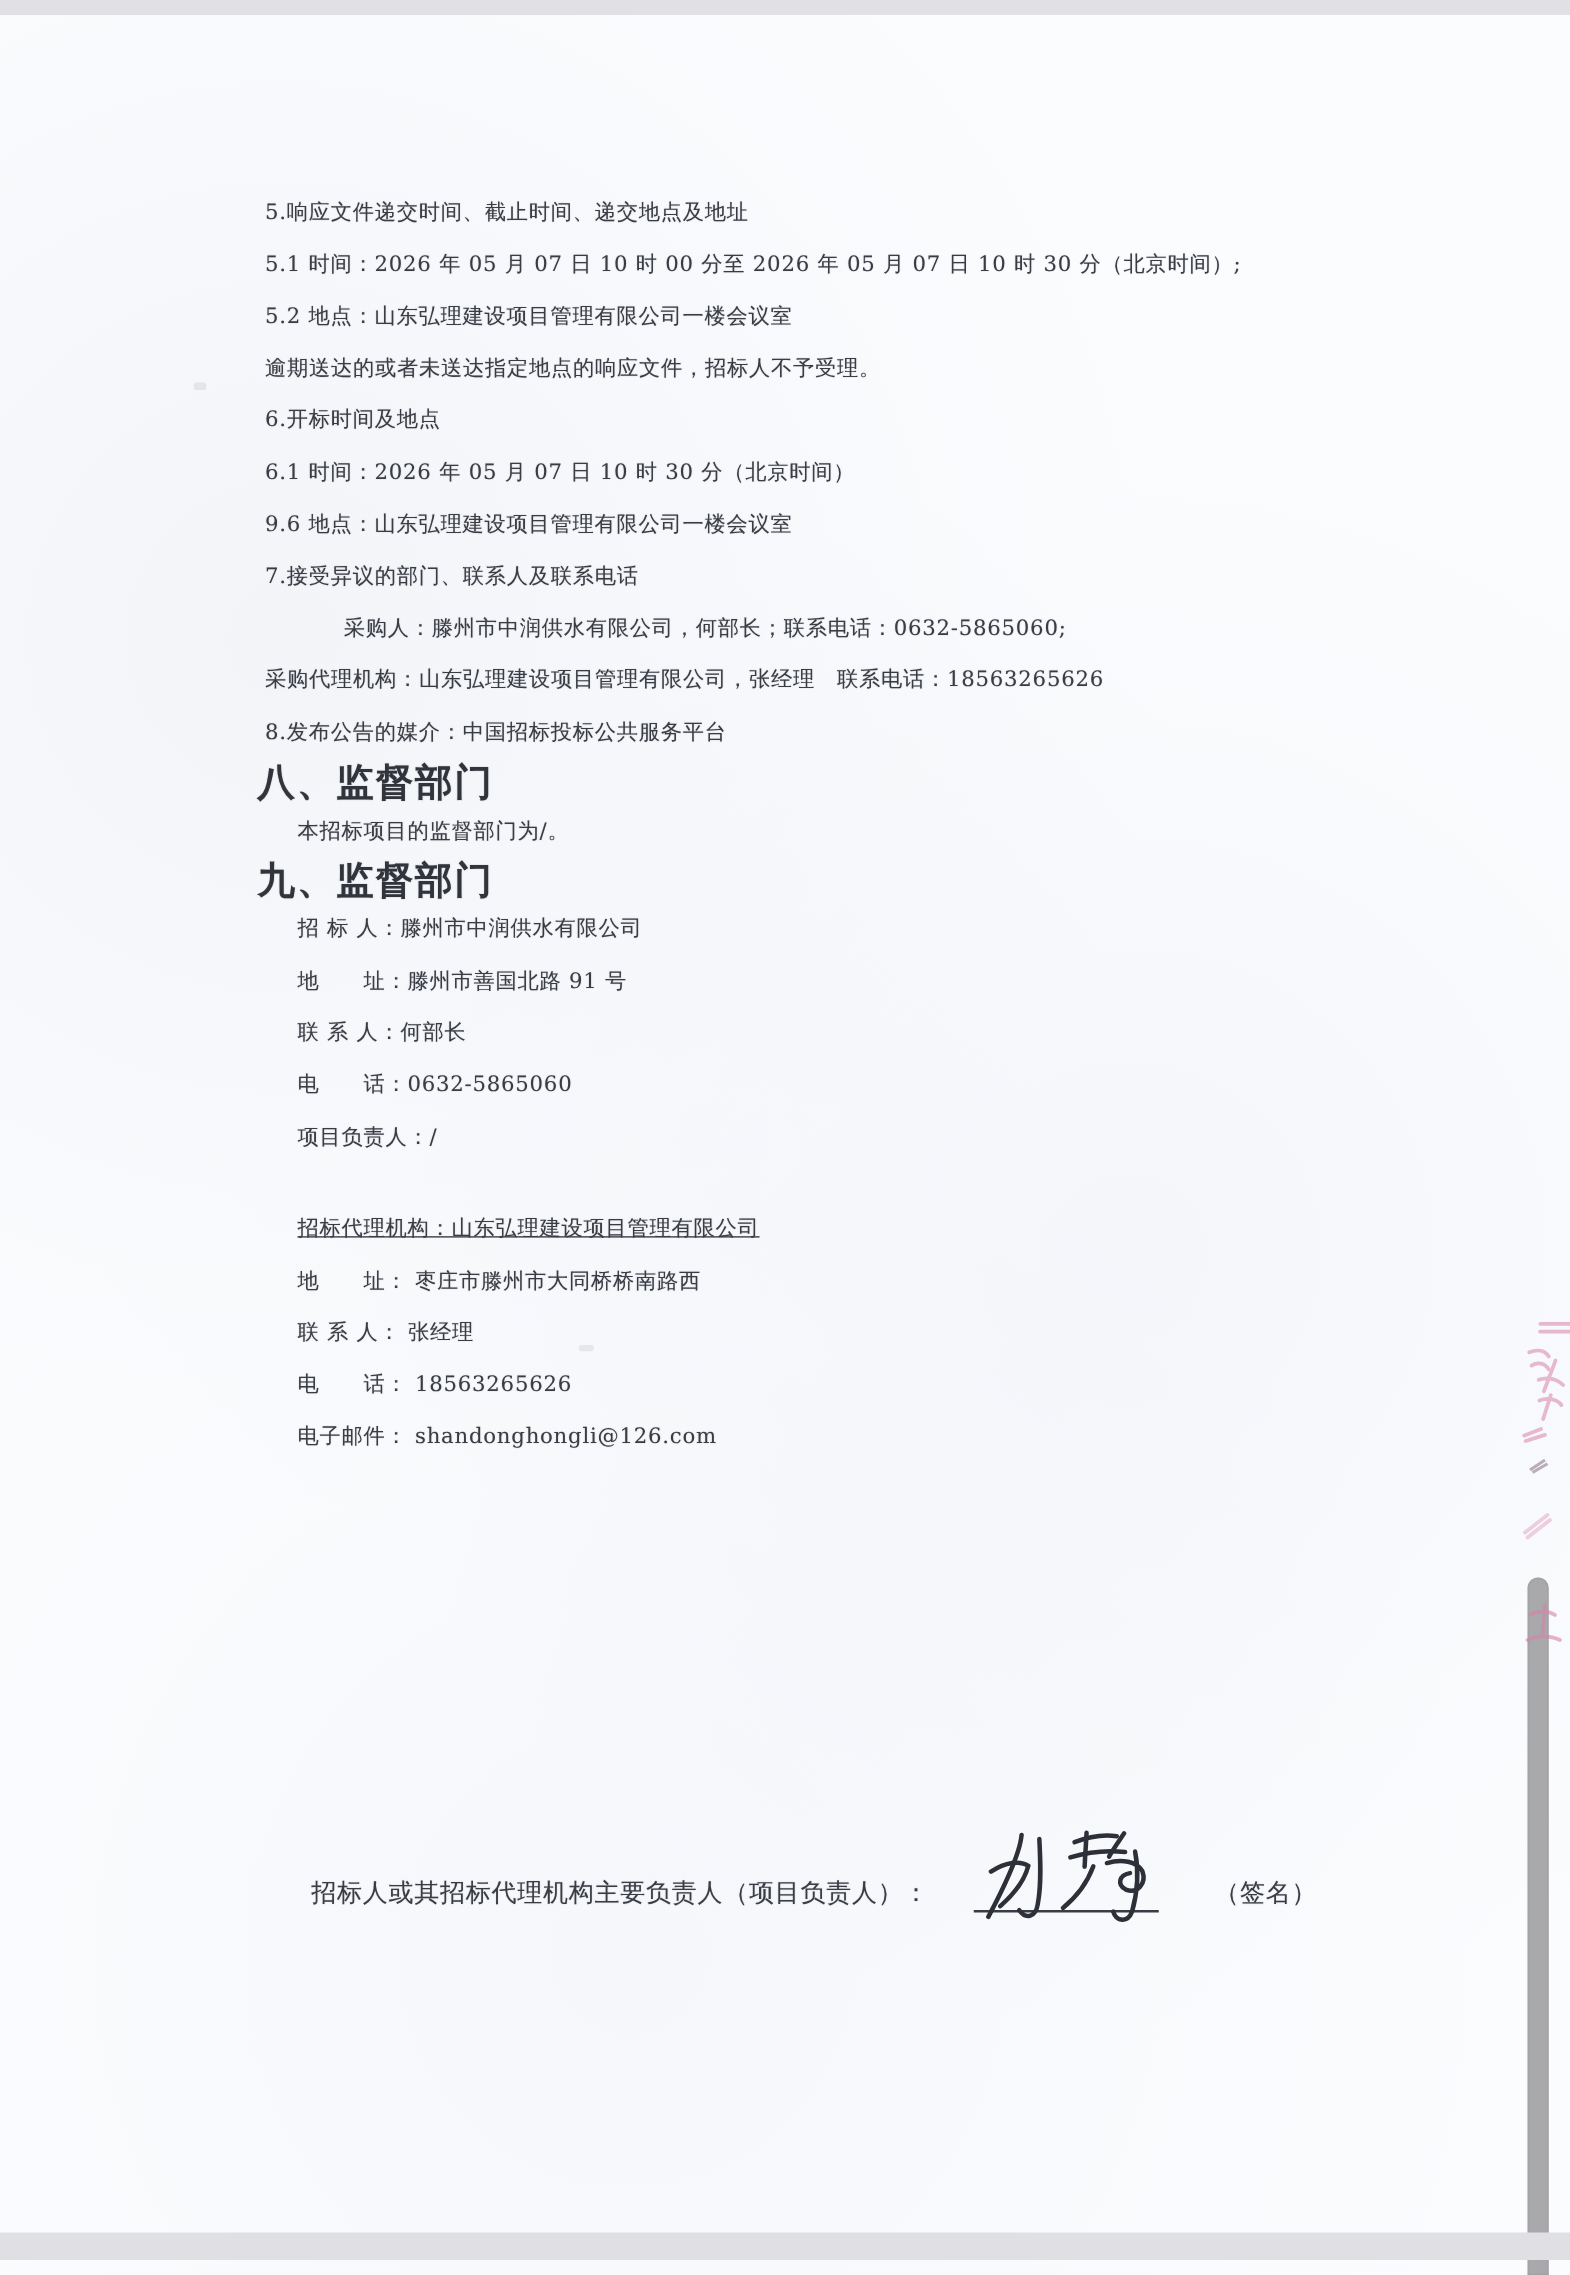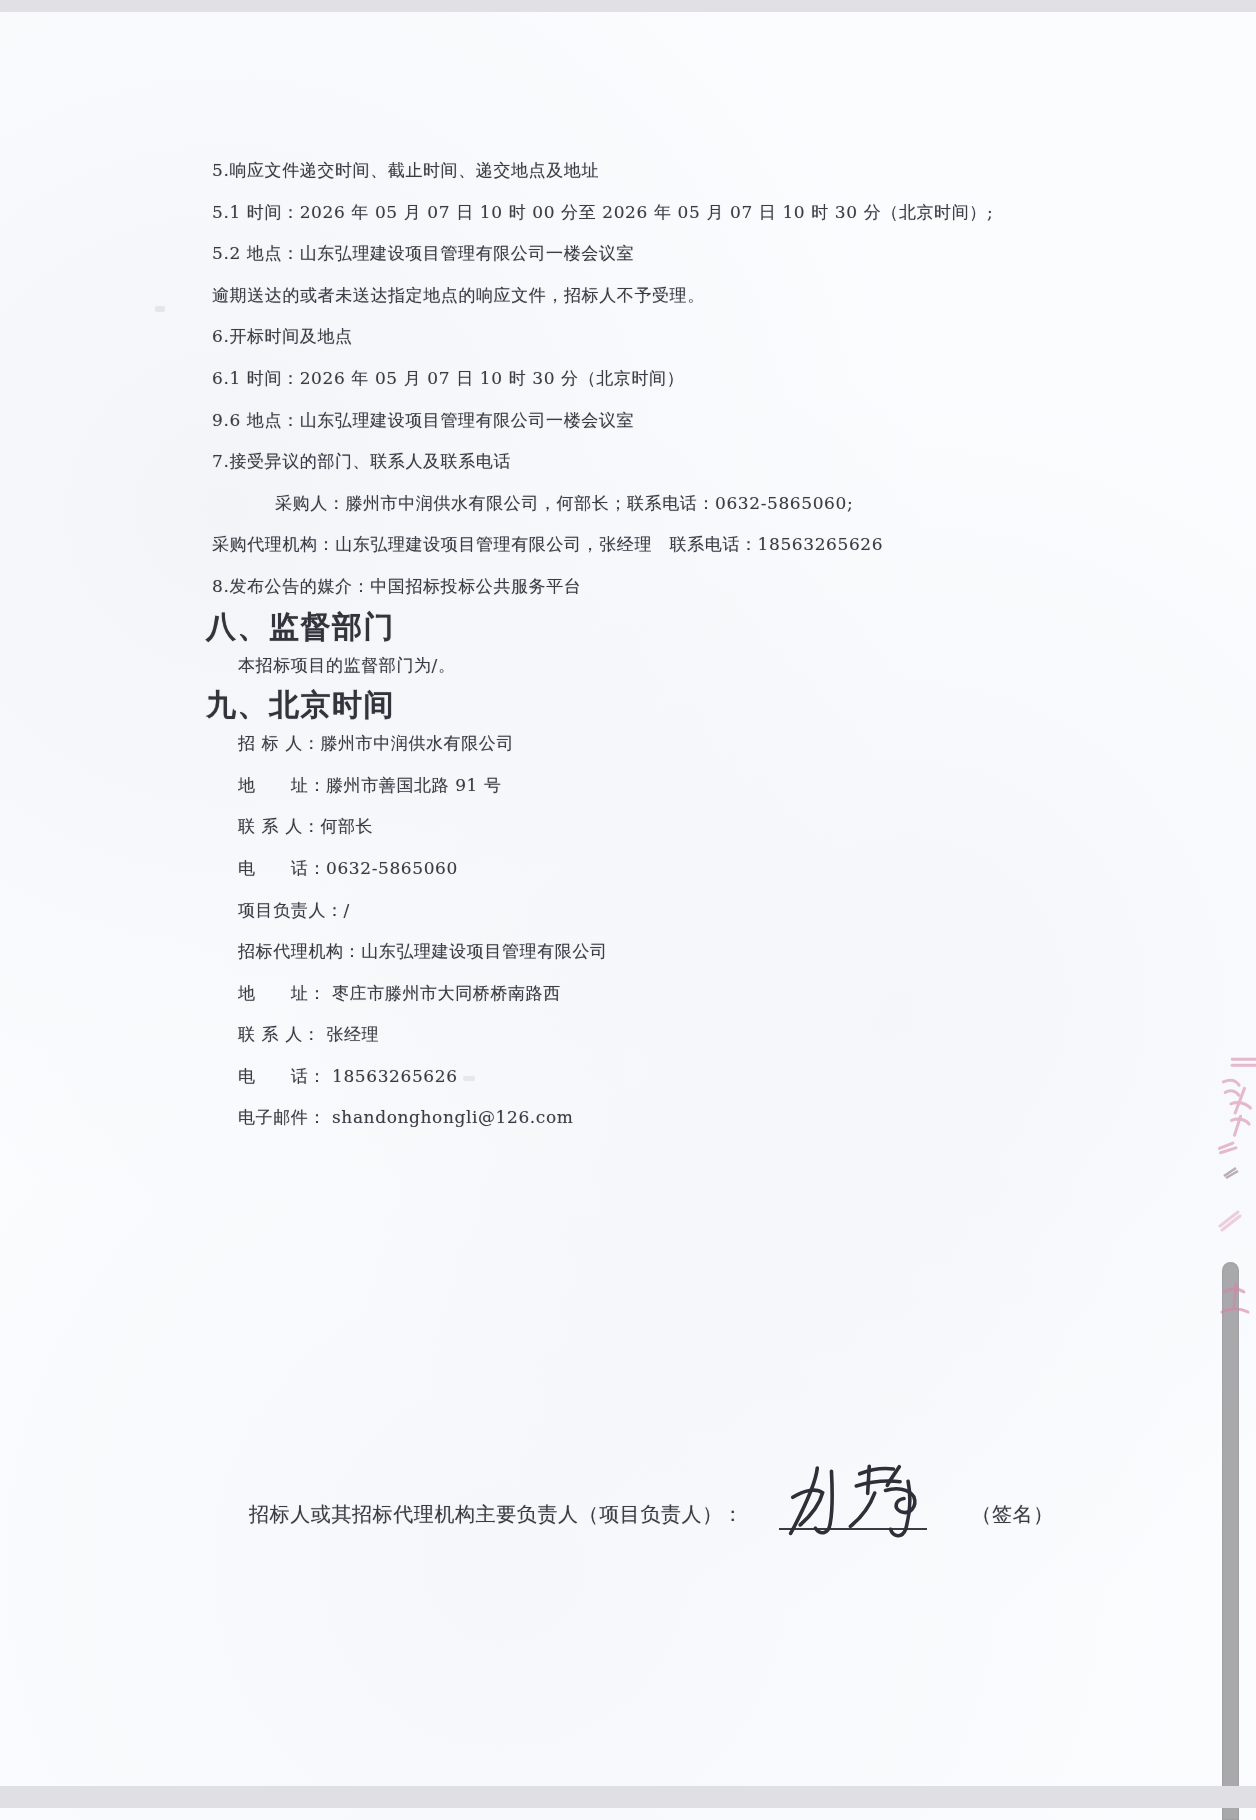--- a/index.html
+++ b/index.html
@@ -21,21 +21,21 @@
   .scroll-strip{position:absolute;left:1222px;top:1262px;width:17px;height:558px;
     background:#a9a9ac;border-radius:9px 9px 0 0;box-shadow:inset 0 0 2px rgba(0,0,0,.15);}
   .textflow{position:absolute;left:212px;top:150px;width:780px;}
   .line{min-height:41.6px;line-height:41.6px;font-size:17px;letter-spacing:.6px;
     white-space:nowrap;text-shadow:0 0 1px rgba(70,72,84,.35);}
   .heading{font-size:30px;font-weight:bold;line-height:37px;min-height:37px;
     letter-spacing:1.5px;color:#32343c;margin-left:-6px;
     text-shadow:0 0 1px rgba(55,57,68,.45);}
   .ind-26{padding-left:26px;}
   .ind-63{padding-left:63px;}
-  .gap-agency{}
+  .gap-agency{margin-top:32px;text-decoration:underline;}
   .sig-row{position:absolute;left:249px;top:1452px;height:96px;display:flex;align-items:flex-end;white-space:nowrap;gap:36px;}
   .sig-label,.sig-suffix{font-size:20px;line-height:40px;letter-spacing:.6px;
     padding-bottom:14px;text-shadow:0 0 1px rgba(70,72,84,.35);}
   .sig-script{position:relative;width:150px;height:96px;margin:0 4px 0 2px;}
   .sig-underline{position:absolute;left:-2px;right:4px;bottom:18px;height:2px;background:#3a3c44;}
   .sig-svg{position:absolute;left:0;top:0;}
   .visually-hidden{position:absolute;width:1px;height:1px;overflow:hidden;clip:rect(0 0 0 0);white-space:nowrap;}
   .stamp{position:absolute;}
   .speck{position:absolute;background:#d9d9de;border-radius:2px;}
 </style>
@@ -54,21 +54,21 @@
     <div class="line">6.开标时间及地点</div>
     <div class="line">6.1 时间：2026 年 05 月 07 日 10 时 30 分（北京时间）</div>
     <div class="line">9.6 地点：山东弘理建设项目管理有限公司一楼会议室</div>
     <div class="line">7.接受异议的部门、联系人及联系电话</div>
     <div class="line ind-63">采购人：滕州市中润供水有限公司，何部长；联系电话：0632-5865060;</div>
     <div class="line">采购代理机构：山东弘理建设项目管理有限公司，张经理　联系电话：18563265626</div>
     <div class="line">8.发布公告的媒介：中国招标投标公共服务平台</div>
 
     <div class="heading">八、监督部门</div>
     <div class="line ind-26">本招标项目的监督部门为/。</div>
-    <div class="heading">九、北京时间</div>
+    <div class="heading">九、监督部门</div>
 
     <div class="line ind-26">招  标  人：滕州市中润供水有限公司</div>
     <div class="line ind-26">地　　址：滕州市善国北路 91 号</div>
     <div class="line ind-26">联 系 人：何部长</div>
     <div class="line ind-26">电　　话：0632-5865060</div>
     <div class="line ind-26">项目负责人：/</div>
 
     <div class="line ind-26 gap-agency">招标代理机构：山东弘理建设项目管理有限公司</div>
     <div class="line ind-26">地　　址： 枣庄市滕州市大同桥桥南路西</div>
     <div class="line ind-26">联 系 人： 张经理</div>

